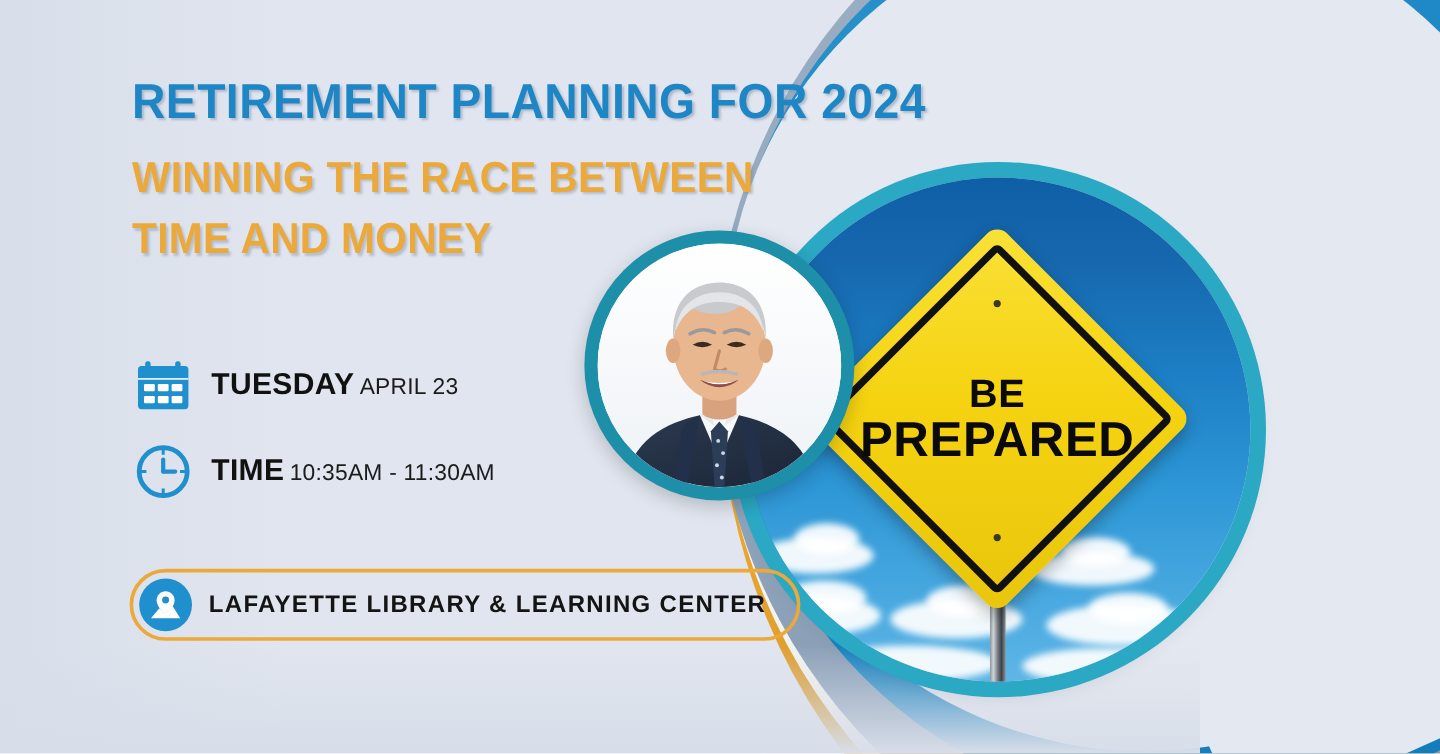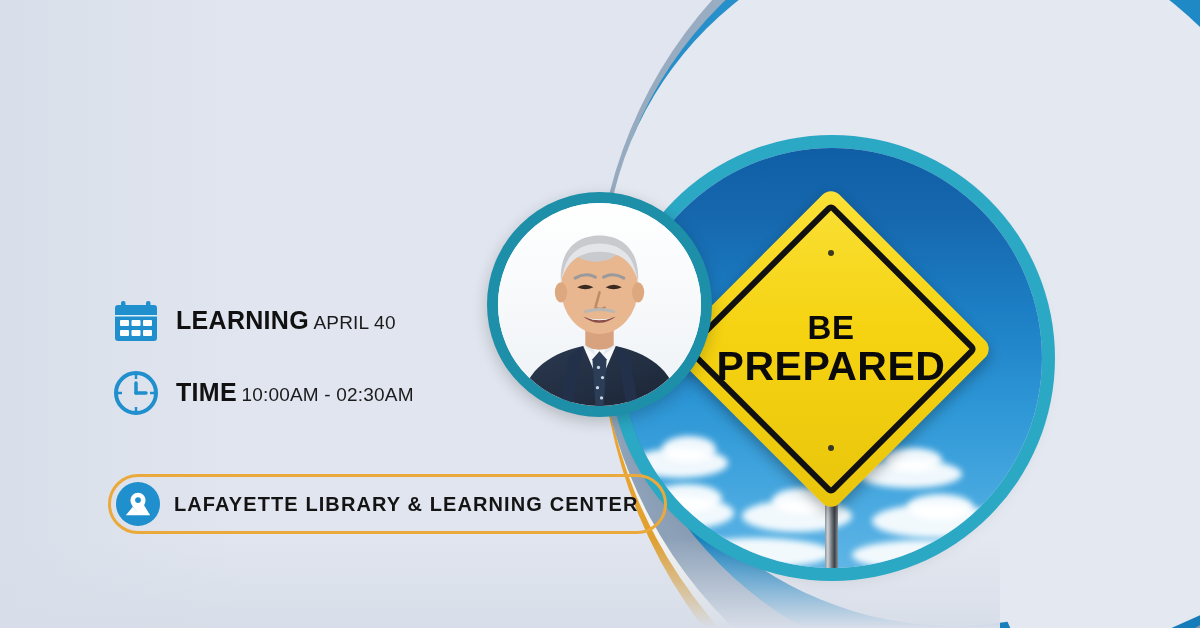--- a/index.html
+++ b/index.html
@@ -372,59 +372,66 @@
       <path d="M84 112 q16 12 32 0 q-16 6 -32 0 Z" fill="#8a4f48"></path>
       <path d="M87 113 q13 5 26 0 q-13 3 -26 0 Z" fill="#ffffff"></path>
 
       <path d="M86 107 q14 -4 28 0" stroke="#b9b7b4" stroke-width="3" fill="none" stroke-linecap="round"></path>
 
       <ellipse cx="62" cy="88" rx="6" ry="10" fill="#dda87f"></ellipse>
       <ellipse cx="138" cy="88" rx="6" ry="10" fill="#dda87f"></ellipse>
     </svg>
   </div>
 
+  <div class="headline-block">
+    <h1 class="title-main">RETIREMENT PLANNING FOR 2024</h1>
+    <div class="title-sub">
+      <span class="sl">WINNING THE RACE BETWEEN</span>
+      <span class="sl">TIME AND MONEY</span>
+    </div>
+  </div>
 
   <div class="details">
 
     <div class="detail-row">
       <span class="detail-icon">
         <svg width="46" height="44" viewBox="0 0 46 44">
           <rect x="8" y="2" width="4.5" height="8" rx="2" fill="#1f8fcd"></rect>
           <rect x="33" y="2" width="4.5" height="8" rx="2" fill="#1f8fcd"></rect>
           <rect x="2" y="6" width="42" height="36" rx="3" fill="#1f8fcd"></rect>
           <rect x="2" y="16" width="42" height="1.5" fill="#ffffff" opacity="0.85"></rect>
           <rect x="7" y="21" width="9" height="6" rx="1" fill="#ffffff"></rect>
           <rect x="18.5" y="21" width="9" height="6" rx="1" fill="#ffffff"></rect>
           <rect x="30" y="21" width="9" height="6" rx="1" fill="#ffffff"></rect>
           <rect x="7" y="31" width="9" height="6" rx="1" fill="#ffffff"></rect>
           <rect x="18.5" y="31" width="9" height="6" rx="1" fill="#ffffff"></rect>
           <rect x="30" y="31" width="9" height="6" rx="1" fill="#ffffff"></rect>
         </svg>
       </span>
       <span class="detail-text">
-        <span class="dt-top">LEARNING</span>
-        <span class="dt-bot">APRIL 40</span>
+        <span class="dt-top">TUESDAY</span>
+        <span class="dt-bot">APRIL 23</span>
       </span>
     </div>
 
     <div class="detail-row">
       <span class="detail-icon">
         <svg width="46" height="46" viewBox="0 0 46 46">
           <circle cx="23" cy="23" r="20" fill="none" stroke="#1f8fcd" stroke-width="4"></circle>
           <line x1="23" y1="4" x2="23" y2="9" stroke="#1f8fcd" stroke-width="2.5"></line>
           <line x1="23" y1="37" x2="23" y2="42" stroke="#1f8fcd" stroke-width="2.5"></line>
           <line x1="4" y1="23" x2="9" y2="23" stroke="#1f8fcd" stroke-width="2.5"></line>
           <line x1="37" y1="23" x2="42" y2="23" stroke="#1f8fcd" stroke-width="2.5"></line>
           <line x1="23" y1="23" x2="23" y2="13" stroke="#1f8fcd" stroke-width="3.5" stroke-linecap="round"></line>
           <line x1="23" y1="23" x2="33" y2="23" stroke="#1f8fcd" stroke-width="3.5" stroke-linecap="round"></line>
         </svg>
       </span>
       <span class="detail-text">
         <span class="dt-top">TIME</span>
-        <span class="dt-bot">10:00AM - 02:30AM</span>
+        <span class="dt-bot">10:35AM - 11:30AM</span>
       </span>
     </div>
 
   </div>
 
   <div class="venue-pill">
     <span class="venue-icon-wrap">
       <svg width="30" height="30" viewBox="0 0 32 32">
         <path d="M16 4 C11.6 4 8 7.6 8 12 C8 18.5 16 25 16 25 C16 25 24 18.5 24 12 C24 7.6 20.4 4 16 4 Z" fill="#ffffff"></path>
         <circle cx="16" cy="11.8" r="3.1" fill="#1f8fcd"></circle>

